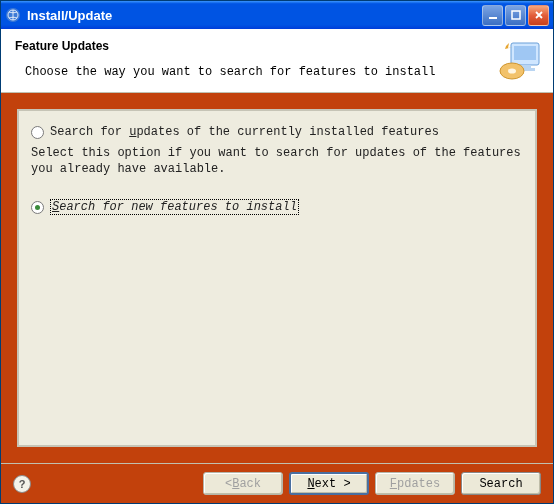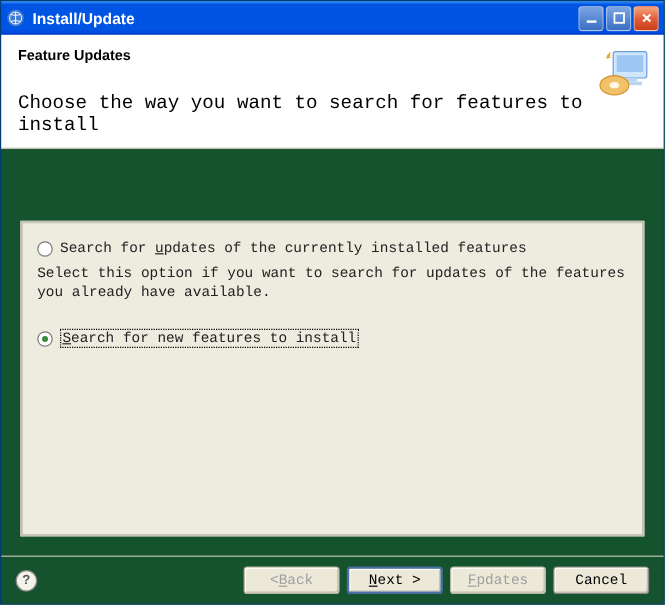--- a/index.html
+++ b/index.html
@@ -8,21 +8,21 @@
   font-size: 11px;
   background: #ece9d8;
   width: 554px;
   height: 504px;
   overflow: hidden;
 }
 .window {
   width: 554px;
   height: 504px;
   border: 1px solid #003c74;
-  background: #14532d;
+  background: #c2410c;
   display: flex;
   flex-direction: column;
 }
 .titlebar {
   height: 28px;
   background: linear-gradient(to bottom, #3a95ff 0%, #0054e3 10%, #0054e3 85%, #003dd9 100%);
   display: flex;
   align-items: center;
   padding: 0 4px;
   color: #fff;
@@ -62,35 +62,35 @@
   padding: 10px 10px 10px 14px;
   display: flex;
   align-items: flex-start;
   border-bottom: 1px solid #c0c0b0;
   min-height: 64px;
 }
 .header-text { flex: 1; }
 .header-title {
   font-weight: bold;
   font-size: 12px;
-  margin-bottom: 24px;
+  margin-bottom: 12px;
 }
 .header-sub {
   font-family: "Courier New", monospace;
-  font-size: 16px;
+  font-size: 12px;
+  margin-left: 10px;
 }
 .header-icon {
   width: 46px;
   height: 42px;
   margin-left: 8px;
 }
 .content {
   flex: 1;
   padding: 16px;
-  margin-top: 44px;
 }
 .content-inner {
   border: 2px solid #c6c4b6;
   background: #eeecdf;
   height: 100%;
   padding: 14px 12px;
   font-family: "Courier New", monospace;
   font-size: 12px;
   color: #222;
 }
@@ -117,20 +117,21 @@
   height: 5px;
   background: #3a8a3a;
   border-radius: 50%;
   display: block;
 }
 .radio-label { cursor: default; }
 .radio-label .mnemonic { text-decoration: underline; }
 .radio-label.focused {
   border: 1px dotted #000;
   padding: 0 1px;
+  font-style: italic;
 }
 .desc {
   margin-bottom: 22px;
   line-height: 1.35;
 }
 .footer {
   border-top: 1px solid #c0c0b0;
   padding: 8px 12px;
   display: flex;
   align-items: center;
@@ -245,17 +246,17 @@
       </div>
     <div class="btn default">
         <span class="mnemonic">N</span>
         <span>ext &gt;</span>
       </div>
     <div class="btn disabled">
         <span class="mnemonic">F</span>
         <span>pdates</span>
       </div>
     <div class="btn">
-        <span>Cancel</span>
+        <span>Search</span>
       </div>
   </div>
 
 </div>
 
 </body></html>

